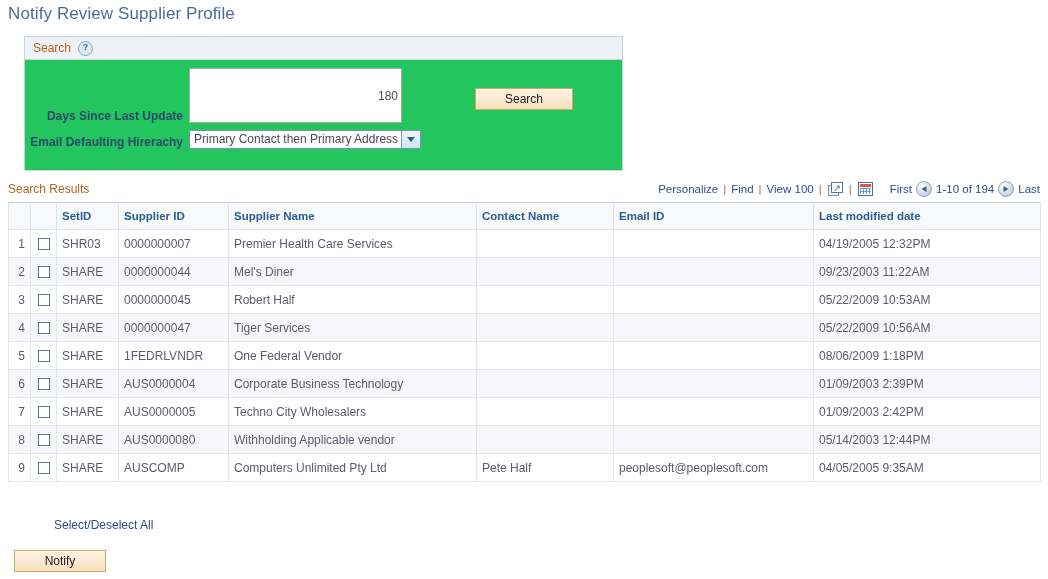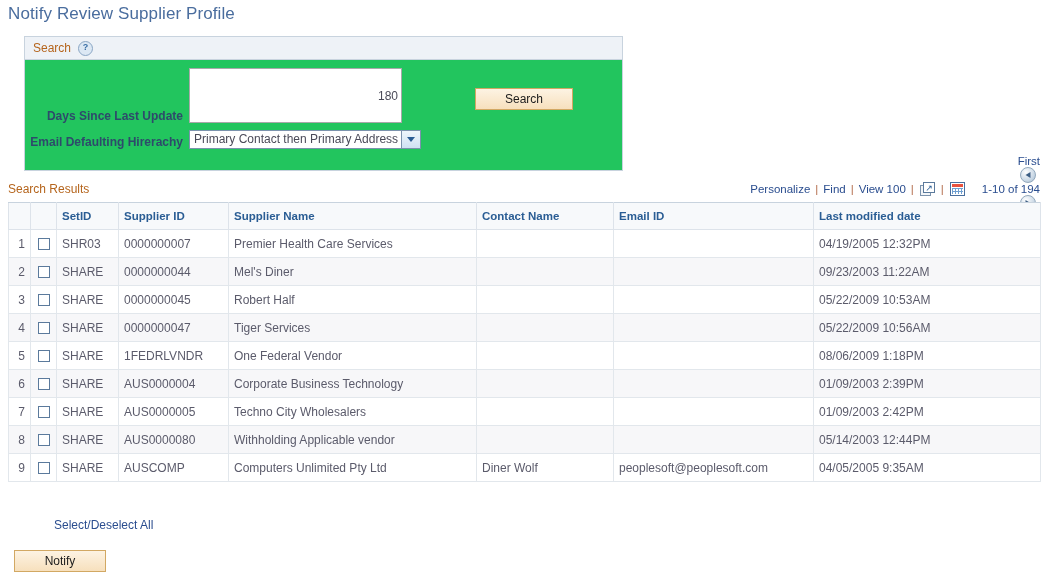--- a/index.html
+++ b/index.html
@@ -163,21 +163,21 @@
     content: ""; position: absolute; left: 1px; top: 1px; right: 1px; height: 3px;
     background: #e8523f;
   }
   .icon-grid::after {
     content: ""; position: absolute; left: 1px; top: 5px; right: 1px; bottom: 1px;
     background:
       repeating-linear-gradient(to right, #6f9fd0 0 1px, transparent 1px 3px),
       repeating-linear-gradient(to bottom, #6f9fd0 0 1px, transparent 1px 3px),
       #ffffff;
   }
-  .pager { margin-left: 16px; display: flex; align-items: flex-end; font-size: 11.5px; color: #2a4d8f; flex-direction: column; }
+  .pager { margin-left: 16px; display: flex; align-items: center; font-size: 11.5px; color: #2a4d8f; }
   .pager .nav-circle {
     width: 14px; height: 14px; border-radius: 50%; margin: 0 4px;
     background: radial-gradient(circle at 35% 30%, #ffffff, #c3d3e2 70%, #93a9bd);
     border: 1px solid #93a9bd;
     position: relative; display: inline-block;
   }
   .pager .nav-circle::after {
     content: ""; position: absolute; left: 50%; top: 50%;
     width: 0; height: 0; transform: translate(-50%, -50%);
   }
@@ -392,21 +392,21 @@
           <td></td>
           <td></td>
           <td>05/14/2003 12:44PM</td>
         </tr>
         <tr class="odd">
           <td class="rownum">9</td>
           <td class="cbcell"><span class="cb"></span></td>
           <td>SHARE</td>
           <td>AUSCOMP</td>
           <td>Computers Unlimited Pty Ltd</td>
-          <td>Diner Wolf</td>
+          <td>Pete Half</td>
           <td>peoplesoft@peoplesoft.com</td>
           <td>04/05/2005  9:35AM</td>
         </tr>
       </tbody>
   </table>
 
   <a class="sel-all" href="#">Select/Deselect All</a>
 
   <button id="notify-button" class="btn">Notify</button>
 

